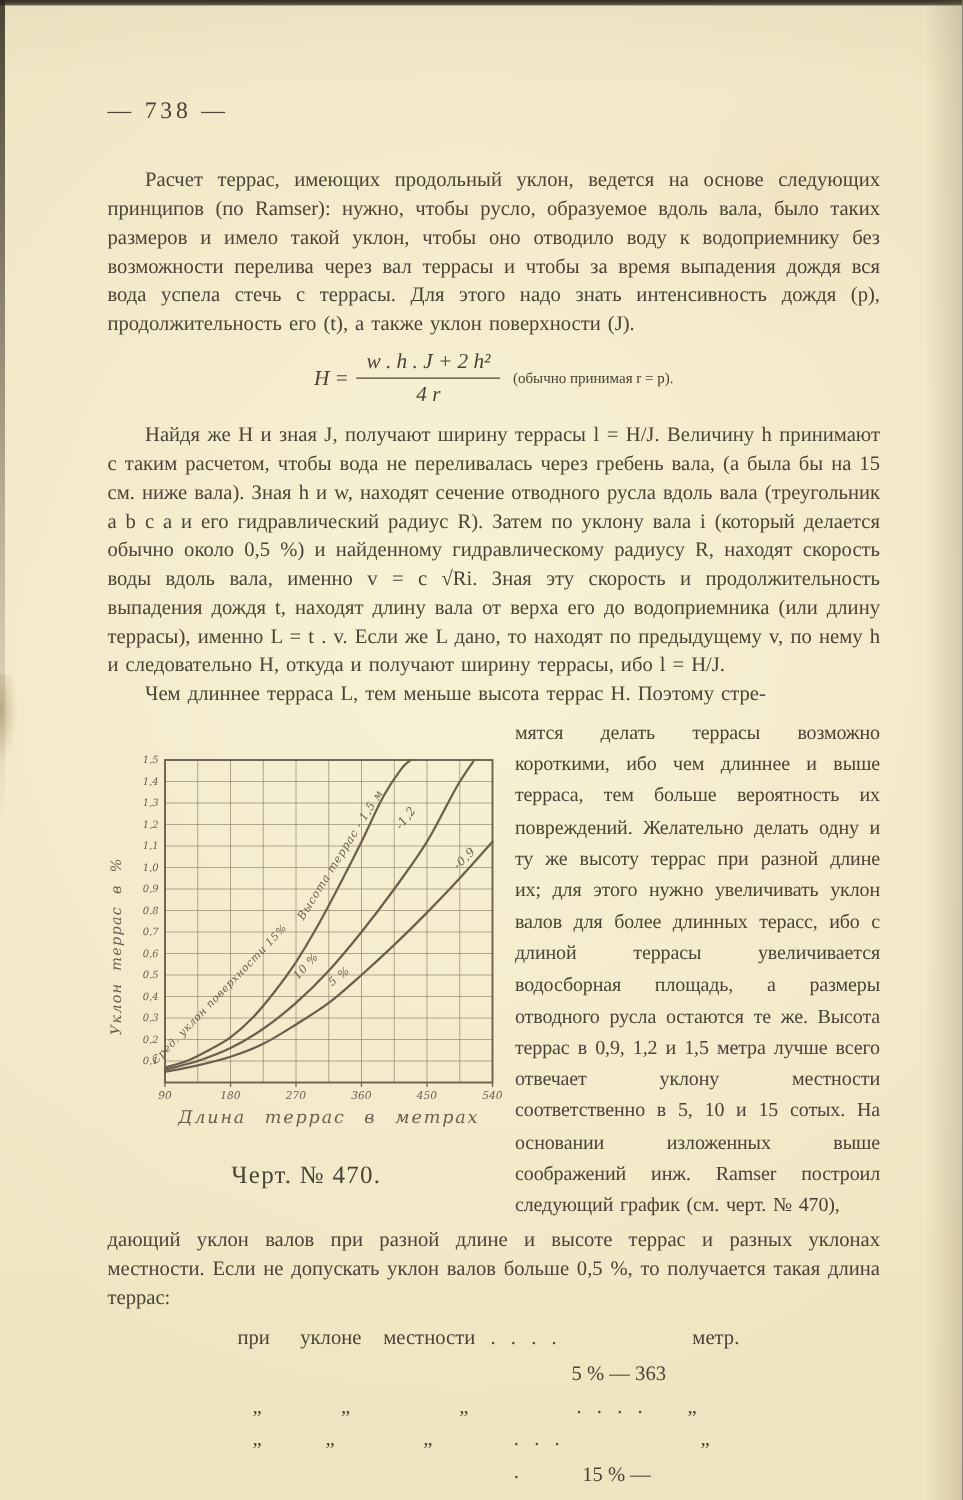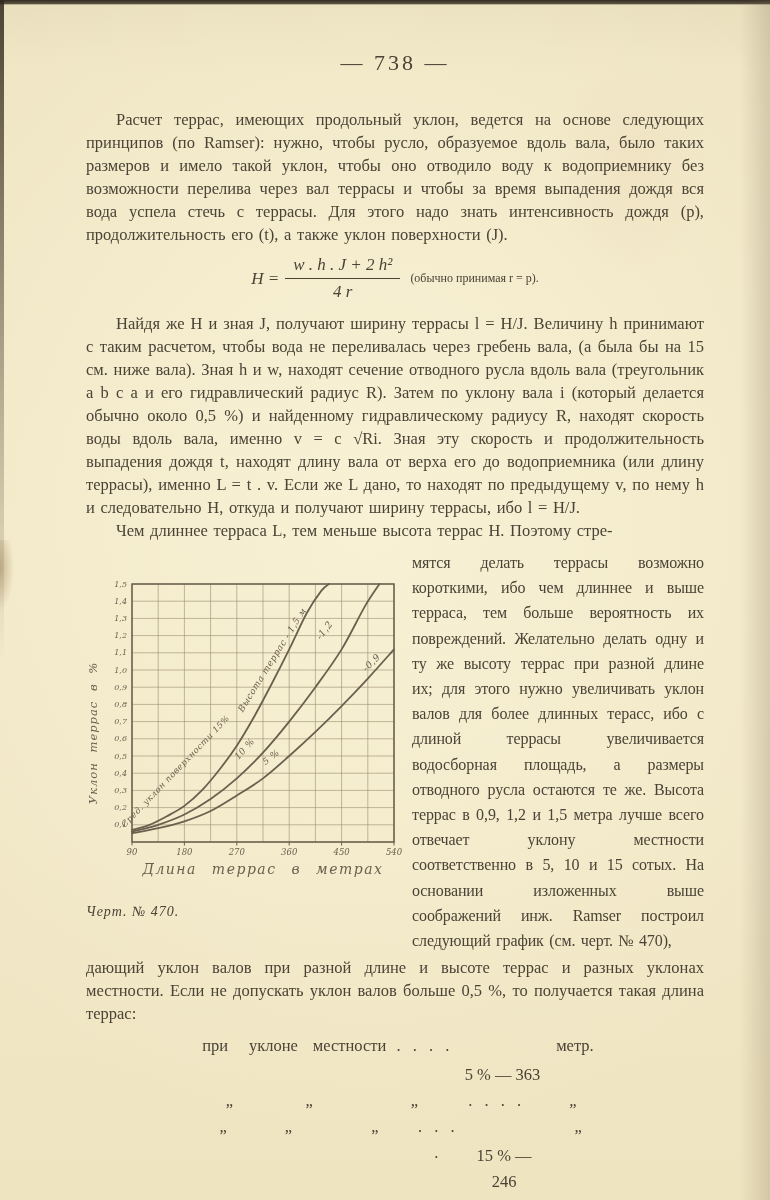--- a/index.html
+++ b/index.html
@@ -15,42 +15,42 @@
   .edge-left{position:absolute;left:0;top:0;width:4px;height:660px;
     background:linear-gradient(180deg, rgba(48,40,28,0.85), rgba(70,58,40,0.35) 60%, rgba(70,58,40,0) 100%);}
   .edge-right{position:absolute;right:0;top:0;width:30px;height:1200px;
     background:linear-gradient(270deg, rgba(110,95,68,0.22), rgba(0,0,0,0) 100%);}
   .corner-smudge{position:absolute;left:0;top:540px;width:14px;height:70px;
     background:radial-gradient(ellipse at 0% 40%, rgba(120,85,40,0.35), rgba(0,0,0,0) 70%);}
   .stain{position:absolute;right:60px;top:60px;width:160px;height:220px;
     background:radial-gradient(ellipse, rgba(200,140,100,0.07), rgba(0,0,0,0) 70%);}
 
   .content{position:absolute;left:86px;top:50px;width:618px;}
-  .pageno{text-align:center;font-size:22px;letter-spacing:3px;margin-bottom:32px;}
+  .pageno{text-align:left;font-size:19px;letter-spacing:3px;margin-bottom:32px;margin-top:28px;}
   p{margin:0;font-size:16.5px;line-height:23px;text-align:justify;word-spacing:1.5px;}
   .indent{text-indent:30px;}
 
   .formula{display:flex;align-items:center;justify-content:center;margin:9px 0 10px 0;font-size:17px;}
   .formula .lhs{font-style:italic;margin-right:6px;}
   .frac{display:inline-block;text-align:center;font-style:italic;}
   .frac .num{display:block;padding:0 8px 3px 8px;border-bottom:1.4px solid #4a4336;text-align:center;}
   .frac .den{display:block;padding-top:3px;}
   .formula .note{margin-left:10px;font-size:12px;}
 
   .two-col{display:flex;margin-top:8px;}
   .chart-col{width:318px;flex:none;padding-top:26px;}
   .right-col{flex:1;padding-left:8px;}
   .right-col p{font-size:16px;line-height:25.2px;letter-spacing:-0.1px;}
 
-  .fig-caption{text-align:left;font-size:14px;letter-spacing:1px;margin-top:12px;font-style:italic;}
+  .fig-caption{text-align:center;font-size:20px;letter-spacing:1px;margin-top:12px;}
 
   .p5{margin-top:3px;font-family:Liberation Serif, serif;}
 
   .tbl{margin:8px 0 0 104px;width:406px;font-size:16.5px;}
-  .tbl-row{display:flex;line-height:26px;text-align:center;}
+  .tbl-row{display:flex;line-height:26px;}
   .tc1{width:62px;}
   .tc2{width:82px;}
   .tc3{width:106px;}
   .tdots{width:80px;letter-spacing:4px;}
   .tval{width:112px;margin-top:29px;}
   .tunit{width:52px;padding-left:6px;}
   .ditto .tc1{padding-left:12px;}
   .ditto .tc2{padding-left:16px;}
   .ditto .tc3{padding-left:22px;}
   .ditto .tunit{padding-left:18px;}

